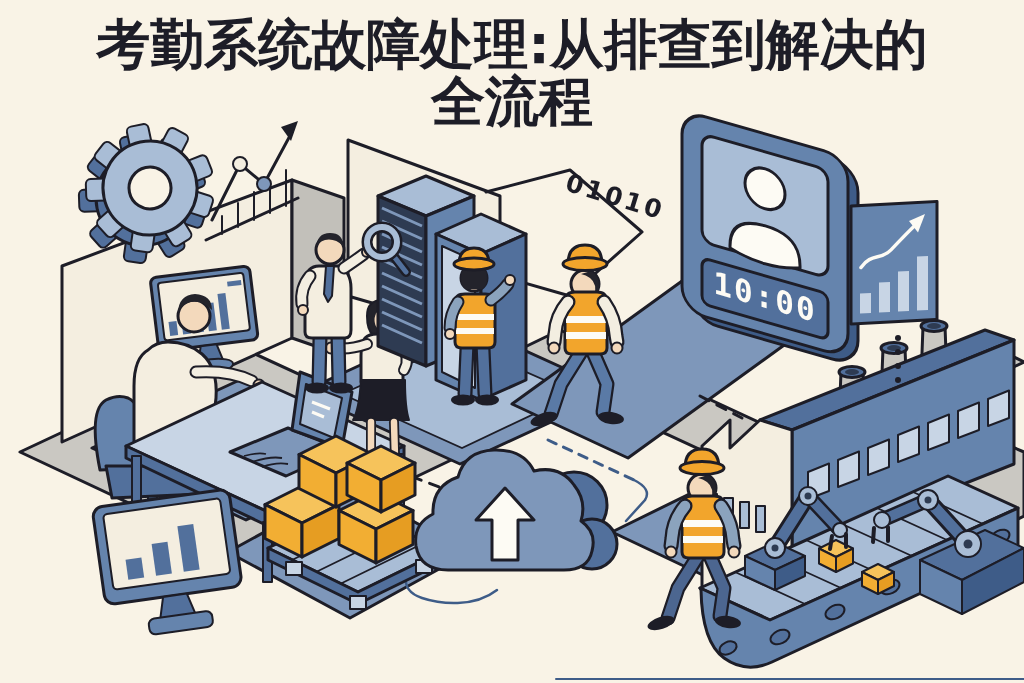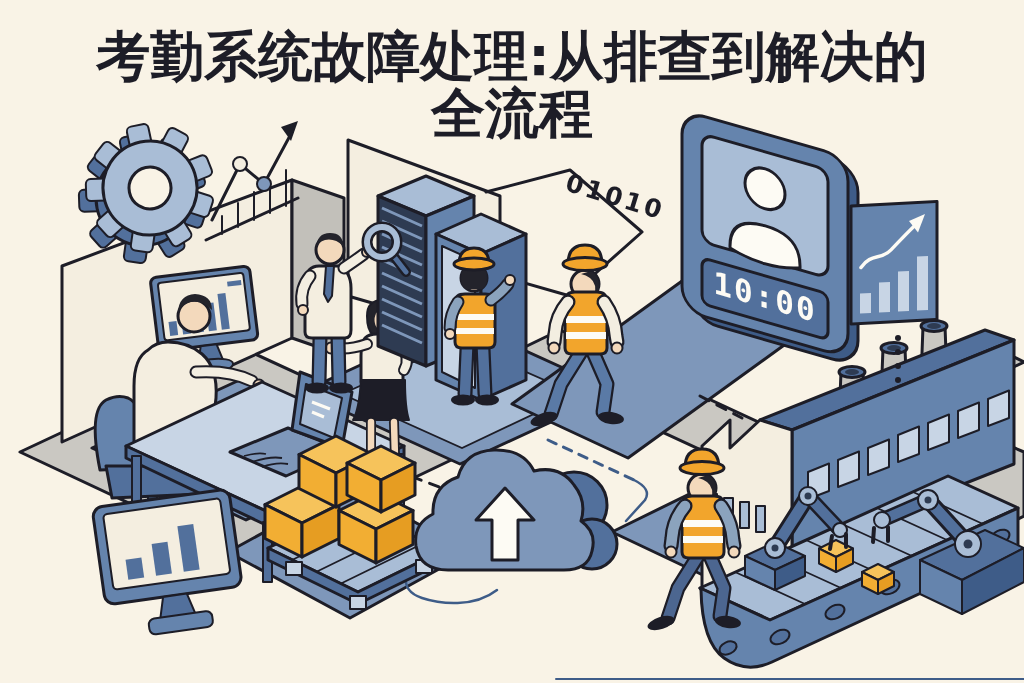--- a/index.html
+++ b/index.html
@@ -1,19 +1,19 @@
 <!DOCTYPE html>
 <html style="--c-outline: #1d1d27; --c-cream: #f9f3e6; --c-paper: #f4eee0; --c-white: #fdfbf4; --c-blue: #6584ad; --c-bluemid: #52709c; --c-deep: #3e5c88; --c-slate: #7e97ba; --c-bluelight: #a9bdd6; --c-bluepale: #c8d5e5; --c-navy: #2e3b52; --c-gray: #cac8c2; --c-graywall: #c2c0ba; --c-amber: #f2ae33; --c-amberlight: #f6c35b; --c-amberdark: #e69d22; --c-vest: #f2a52c; --c-skin: #f3d9bc; --c-hair: #23232b; --c-denim: #5a7aa6; --c-sleeve: #f3eee1;"><head>
 <meta charset="utf-8">
 <style>
   html,body{margin:0;padding:0}
   body{width:1024px;height:683px;overflow:hidden;background:var(--c-cream,#f9f3e6);font-family:"DejaVu Sans",sans-serif}
   .stage{position:relative;width:1024px;height:683px;background:var(--c-cream,#f9f3e6)}
   .stage svg{position:absolute;inset:0}
-  .title-wrap{position:absolute;top:28px;left:0;right:0;text-align:center;z-index:5;pointer-events:none}
+  .title-wrap{position:absolute;top:16px;left:0;right:0;text-align:center;z-index:5;pointer-events:none}
   .title-line{font-weight:900;font-size:54px;line-height:1.06;letter-spacing:0;color:var(--c-outline,#1d1d27);font-family:"DejaVu Sans",sans-serif}
   
   .o{stroke:var(--c-outline,#1d1d27);stroke-width:3;stroke-linejoin:round;stroke-linecap:round}
   .o2{stroke:var(--c-outline,#1d1d27);stroke-width:2;stroke-linejoin:round;stroke-linecap:round}
   .thin{stroke:var(--c-outline,#1d1d27);stroke-width:1.8;fill:none}
   .nf{fill:none}
   .f-cream{fill:var(--c-cream,#f9f3e6)} .f-paper{fill:var(--c-paper,#f4eee0)} .f-white{fill:var(--c-white,#fdfbf4)}
   .f-blue{fill:var(--c-blue,#6584ad)} .f-bluemid{fill:var(--c-bluemid,#52709c)} .f-deep{fill:var(--c-deep,#3e5c88)}
   .f-slate{fill:var(--c-slate,#7e97ba)} .f-bluelight{fill:var(--c-bluelight,#a9bdd6)} .f-bluepale{fill:var(--c-bluepale,#c8d5e5)}
   .f-navy{fill:var(--c-navy,#2e3b52)} .f-gray{fill:var(--c-gray,#cac8c2)} .f-graywall{fill:var(--c-graywall,#c2c0ba)}

